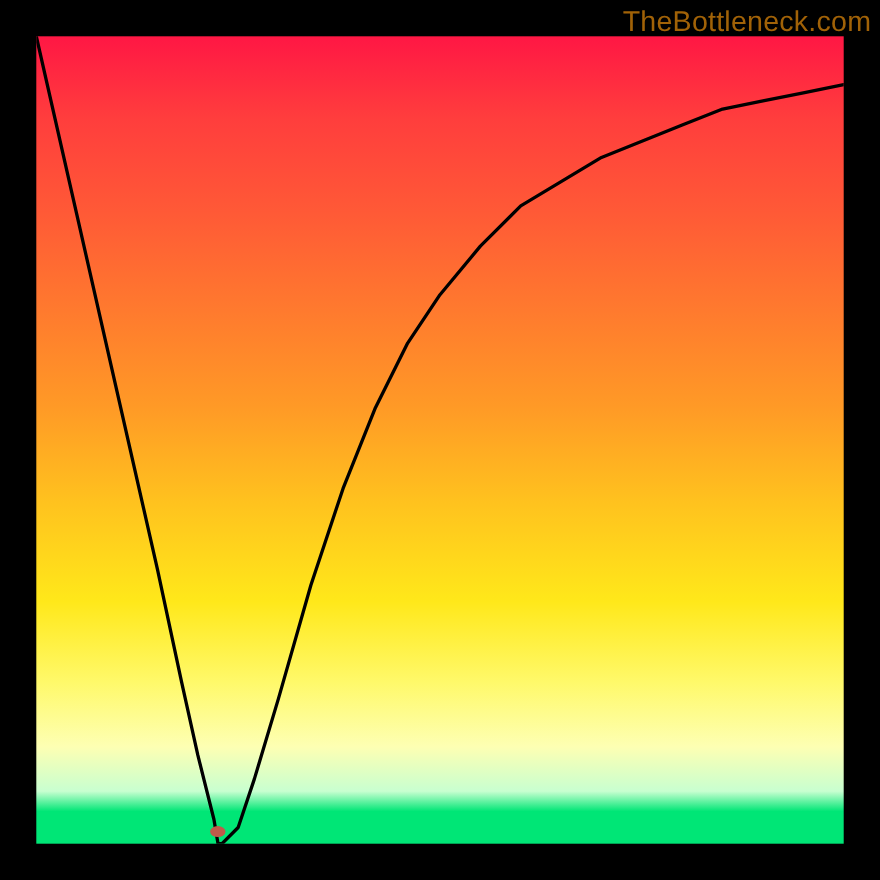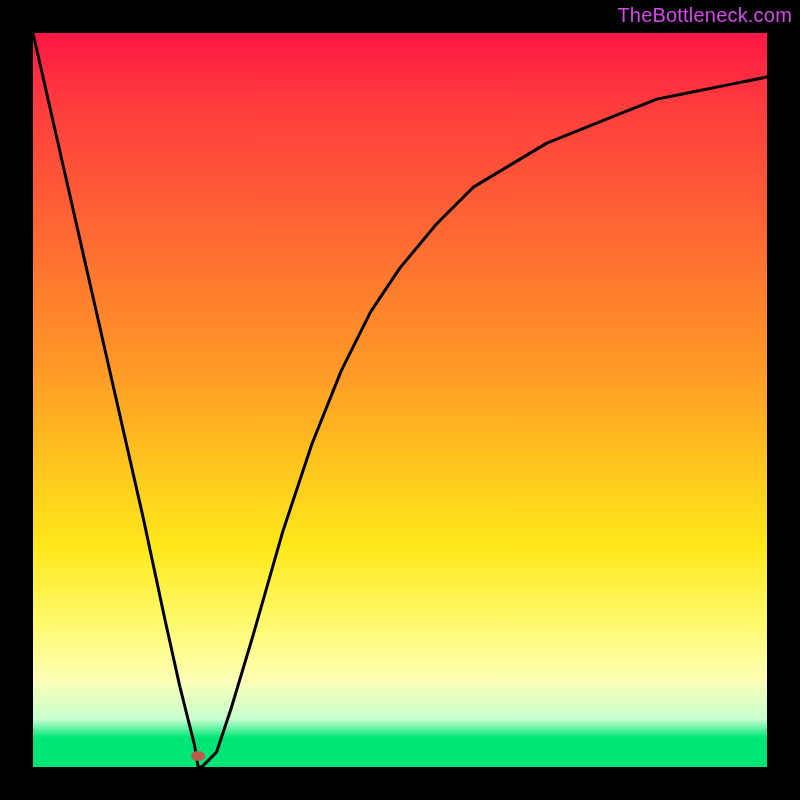--- a/index.html
+++ b/index.html
@@ -51,22 +51,22 @@
     position: absolute;
     width: 14px;
     height: 10px;
     border-radius: 50%;
     background: #c05a4a;
   }
   .watermark {
     position: absolute;
     top: 4px;
     right: 8px;
-    color: #d946ef;
-    font-size: 20px;
+    color: #a16207;
+    font-size: 26px;
     font-weight: 500;
     letter-spacing: 0.2px;
   }
 </style>
 </head>
 <body>
 
 <div class="frame">
   <div class="plot">
     <svg class="curve" viewBox="0 0 734 734" preserveAspectRatio="none">

